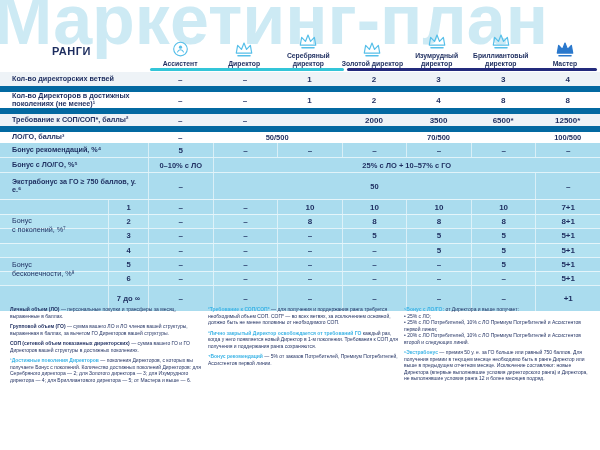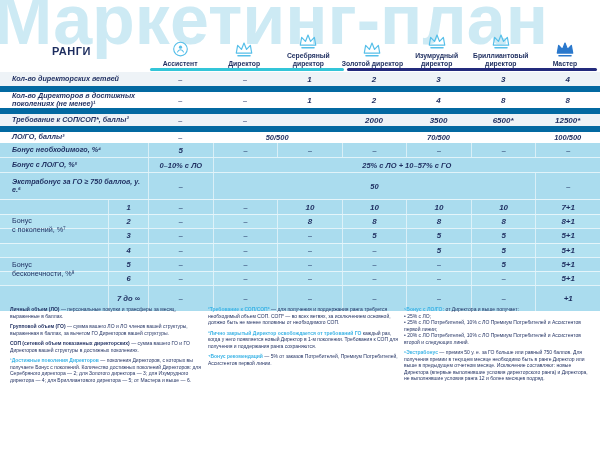--- a/index.html
+++ b/index.html
@@ -16,21 +16,21 @@
   .rank .icon{height:21px;display:flex;align-items:flex-end;justify-content:center;}
   .rank-name{font-size:6.8px;font-weight:bold;text-align:center;line-height:1.15;margin-top:1px;}
   .bar{position:absolute;height:3px;border-radius:2px;z-index:1;top:68px;}
   .bar-cyan{left:150px;width:194px;background:#33c5d8;}
   .bar-navy{left:347px;width:250px;background:#232a7c;}
   .cols{display:grid;grid-template-columns:108px 40px repeat(7,1fr);}
   .section{position:absolute;left:0;width:600px;z-index:1;display:flex;flex-direction:column;}
   .secA{top:72px;}
   .secB{top:143px;background:#aadcee;}
   .secC{top:199px;background:#aadcee;border-top:1px solid rgba(255,255,255,.7);}
-  .t-row{box-sizing:border-box;font-style:italic;}
+  .t-row{box-sizing:border-box;}
   .secA .t-row.stripe{background:#eef3f7;}
   .secA .t-row + .t-row{border-top:6px solid #0369a1;}
   .blue .t-row.alt{background:#b3e2f1;}
   .blue .t-row + .t-row{border-top:1px solid rgba(255,255,255,.65);}
   .cell{display:flex;align-items:center;justify-content:center;font-size:8px;font-weight:bold;}
   .blue .cell{border-left:1px solid rgba(255,255,255,.55);}
   .blue .cell:first-child{border-left:none;}
   .label-cell{grid-column:1 / 3;justify-content:flex-start;text-align:left;
               padding-left:12px;font-size:7.2px;line-height:1.15;padding-right:4px;}
   .num-cell{font-size:7.6px;}
@@ -156,21 +156,21 @@
       <div class="t-row cols" style="height: 16px;">
         <div class="cell label-cell">ЛО/ГО, баллы³</div>
         <div class="cell" style="grid-column: 3 / span 1;">–</div>
         <div class="cell wide-text" style="grid-column: 4 / span 2;">50/500</div>
         <div class="cell wide-text" style="grid-column: 6 / span 3;">70/500</div>
         <div class="cell wide-text" style="grid-column: 9 / span 1;">100/500</div>
       </div>
     </div>
   <div class="section secB blue" id="sec-bonuses">
       <div class="t-row cols" style="height: 14px;">
-        <div class="cell label-cell">Бонус необходимого, %⁴</div>
+        <div class="cell label-cell">Бонус рекомендаций, %⁴</div>
         <div class="cell" style="grid-column: 3 / span 1;">5</div>
         <div class="cell" style="grid-column: 4 / span 1;">–</div>
         <div class="cell" style="grid-column: 5 / span 1;">–</div>
         <div class="cell" style="grid-column: 6 / span 1;">–</div>
         <div class="cell" style="grid-column: 7 / span 1;">–</div>
         <div class="cell" style="grid-column: 8 / span 1;">–</div>
         <div class="cell" style="grid-column: 9 / span 1;">–</div>
       </div>
       <div class="t-row cols" style="height: 15px;">
         <div class="cell label-cell">Бонус с ЛО/ГО, %⁵</div>

